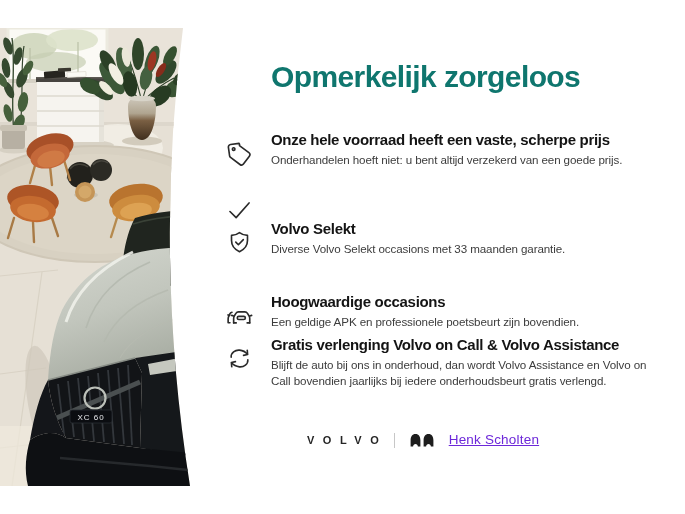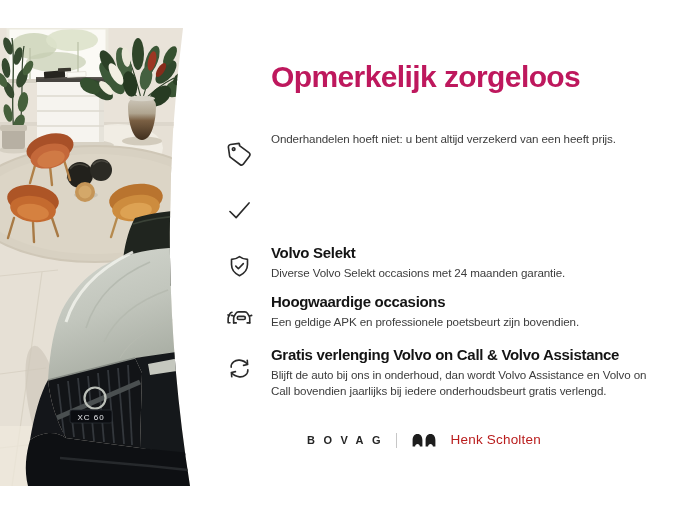--- a/index.html
+++ b/index.html
@@ -3,36 +3,36 @@
 <meta charset="utf-8">
 <style>
   html,body{margin:0;padding:0;background:#ffffff;}
   .canvas{
     position:relative;width:685px;height:514px;background:#ffffff;overflow:hidden;
     font-family:"Liberation Sans","DejaVu Sans",sans-serif;color:#161616;
   }
   .photo{position:absolute;left:0;top:28px;width:190px;height:458px;display:block;}
   .page-title{
     position:absolute;left:271px;top:60px;margin:0;
-    font-size:30px;font-weight:700;letter-spacing:-0.6px;color:#be185d;
+    font-size:30px;font-weight:700;letter-spacing:-0.6px;color:#0f766e;
   }
   .benefit{position:absolute;left:226px;width:458px;display:flex;gap:18px;align-items:flex-start;}
   .benefit .icon{width:27px;height:27px;flex:none;margin-top:9px;}
   .benefit .icon svg{width:27px;height:27px;display:block;stroke:#2a2a2a;fill:none;
     stroke-width:1.45;stroke-linecap:round;stroke-linejoin:round;}
   .benefit h2{margin:0 0 3px 0;font-size:15px;font-weight:700;letter-spacing:-0.3px;
     color:#141414;white-space:nowrap;line-height:18px;}
   .benefit p{margin:0;font-size:11.6px;line-height:16px;color:#3c3c3c;max-width:392px;letter-spacing:-0.1px;}
-  .r1{top:131px}.r2{top:187px}.r3{top:244px}.r4{top:293px}.r5{top:346px}
+  .r1{top:131px}.r2{top:187px}.r3{top:220px}.r4{top:293px}.r5{top:336px}
   .footer{position:absolute;left:307px;top:430px;height:20px;display:flex;align-items:center;gap:15px;}
   .volvo-wordmark{font-size:11px;font-weight:700;letter-spacing:8.5px;margin-right:-8.5px;
     color:#252525;line-height:20px;}
   .footer-divider{width:1px;height:15px;background:#c7c7c7;}
   .hs-logo svg{display:block;width:24px;height:13px;fill:#1d1d1d;}
-  .dealer-name{font-size:13.5px;font-weight:500;color:#b91c1c;letter-spacing:0.2px;line-height:20px;}
+  .dealer-name{font-size:13.5px;font-weight:500;color:#6d28d9;letter-spacing:0.2px;line-height:20px;text-decoration:underline;}
 </style>
 </head>
 <body>
 
 <div class="canvas">
 
   <svg class="photo" viewBox="0 0 190 458">
     <defs>
       <clipPath id="photoClip">
           <path d="M0 0 H183 Q153.5 229 190 458 H0 Z"></path>
@@ -241,42 +241,43 @@
   <div class="benefit r1">
     <span class="icon">
       <svg viewBox="0 0 24 24">
           <g transform="rotate(-8 12 12)">
         <path d="M12.8 3H5.2A2.2 2.2 0 0 0 3 5.2v7.6c0 .58.23 1.14.64 1.55l7.4 7.4a2.2 2.2 0 0 0 3.11 0l6.2-6.2a2.2 2.2 0 0 0 0-3.1l-7.4-7.4A2.2 2.2 0 0 0 12.8 3Z"></path>
         <circle cx="7.4" cy="7.4" r="1.15"></circle>
           </g>
         </svg>
     </span>
     <div class="txt">
-      <p>Onderhandelen hoeft niet: u bent altijd verzekerd van een heeft prijs.</p>
+      <h2>Onze hele voorraad heeft een vaste, scherpe prijs</h2>
+      <p>Onderhandelen hoeft niet: u bent altijd verzekerd van een goede prijs.</p>
     </div>
   </div>
 
   <div class="benefit r2">
     <span class="icon">
       <svg viewBox="0 0 24 24">
           <path d="M3.5 13.8 9 19.2 20.5 6.2"></path>
         </svg>
     </span>
   </div>
 
   <div class="benefit r3">
     <span class="icon">
       <svg viewBox="0 0 24 24">
         <path d="M12 3.2c2 1.5 4.6 2.4 7.1 2.5v4.6c0 4.7-2.9 8-7.1 9.9-4.2-1.9-7.1-5.2-7.1-9.9V5.7C7.4 5.6 10 4.7 12 3.2Z"></path>
         <path d="m8.7 11.7 2.3 2.3 4.4-4.5"></path>
       </svg>
     </span>
     <div class="txt">
       <h2>Volvo Selekt</h2>
-      <p>Diverse Volvo Selekt occasions met 24 maanden garantie.</p>
+      <p>Diverse Volvo Selekt occasions met 33 maanden garantie.</p>
     </div>
   </div>
 
   <div class="benefit r4">
     <span class="icon">
       <svg viewBox="0 0 24 24">
         <path d="M6.8 18.6v-4c0-.9.2-1.7.7-2.4l1.3-2.1c.5-.8 1.4-1.3 2.3-1.3h5.7c1 0 1.8.5 2.3 1.3l1.3 2.1c.5.7.7 1.5.7 2.4v4"></path>
         <path d="M6.8 18.6h2.3M18.8 18.6h2.3"></path>
         <path d="M6.8 12.4l-1.7-.5M21.1 12.4l1.7-.5"></path>
         <rect x="10" y="12.8" width="7.2" height="2.8" rx="1.4"></rect>
@@ -299,21 +300,21 @@
         <path d="M5.1 19.3l-.3-3.7 3.6-.8"></path>
       </svg>
     </span>
     <div class="txt">
       <h2>Gratis verlenging Volvo on Call &amp; Volvo Assistance</h2>
       <p>Blijft de auto bij ons in onderhoud, dan wordt Volvo Assistance en Volvo on Call bovendien jaarlijks bij iedere onderhoudsbeurt gratis verlengd.</p>
     </div>
   </div>
 
   <div class="footer">
-    <span class="volvo-wordmark">BOVAG</span>
+    <span class="volvo-wordmark">VOLVO</span>
     <span class="footer-divider"></span>
     <span class="hs-logo">
       <svg viewBox="0 0 24 13">
         <path d="M5.5 0C2.2 0 .6 2.7.6 6.3v6.2h2.5c.1-1.4 1.1-2.4 2.4-2.4s2.3 1 2.4 2.4h2.5V6.3C10.4 2.7 8.8 0 5.5 0Z"></path>
         <path d="M18.5 0c-3.3 0-4.9 2.7-4.9 6.3v6.2h2.5c.1-1.4 1.1-2.4 2.4-2.4s2.3 1 2.4 2.4h2.5V6.3C23.4 2.7 21.8 0 18.5 0Z"></path>
       </svg>
     </span>
     <span class="dealer-name">Henk Scholten</span>
   </div>
 

